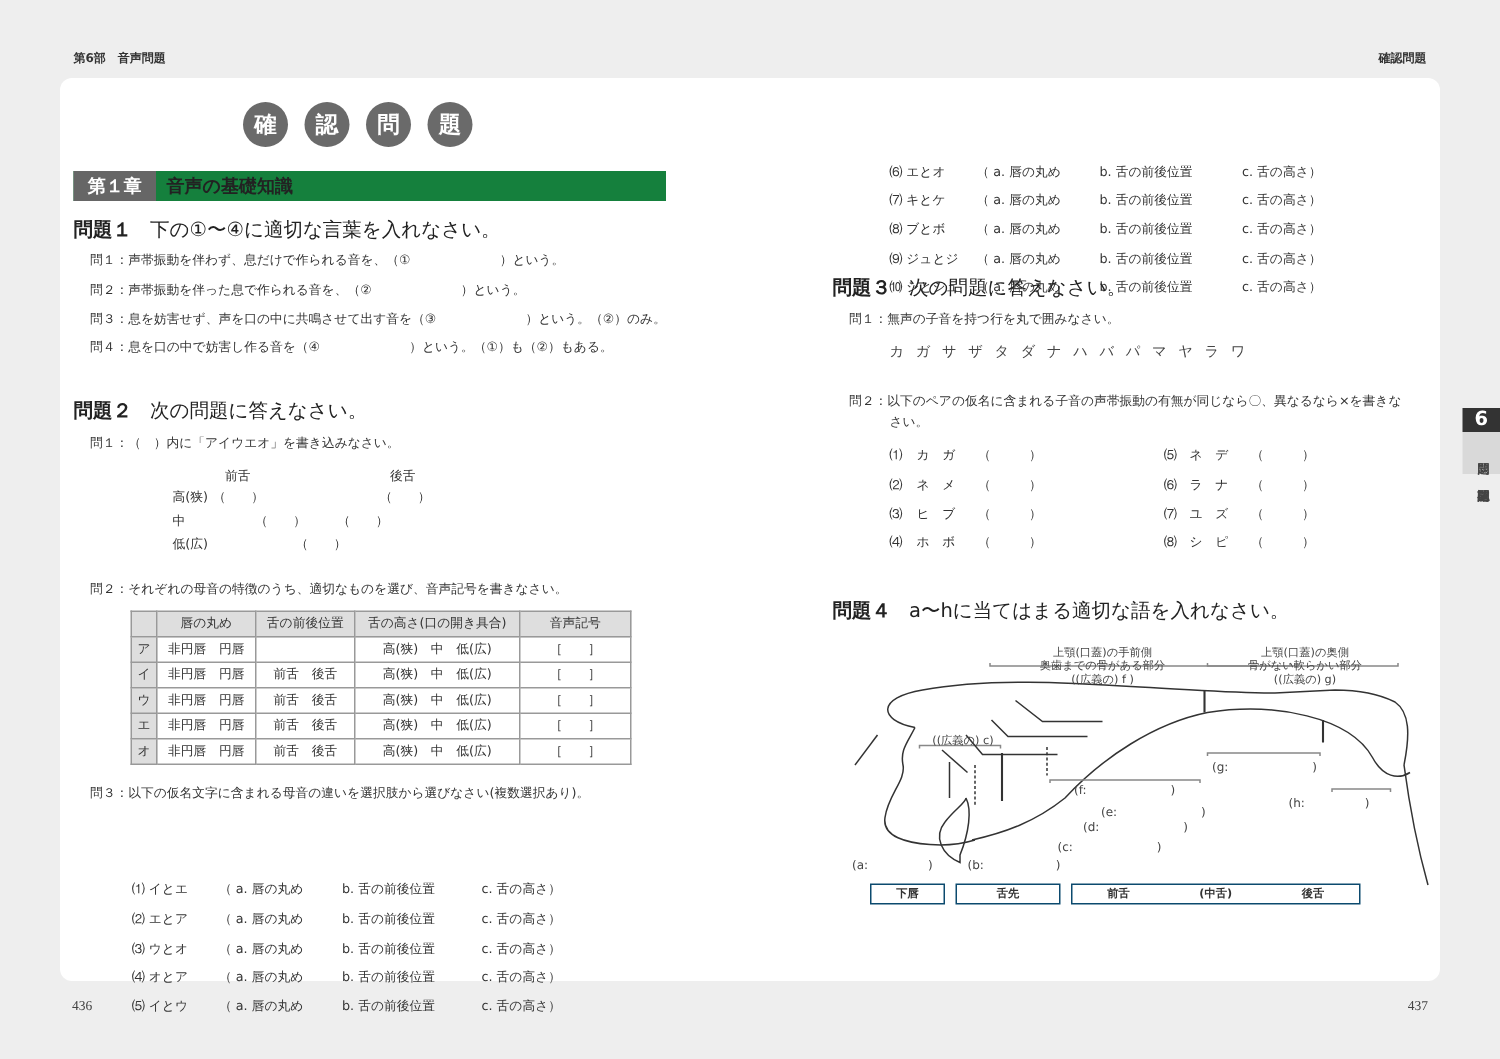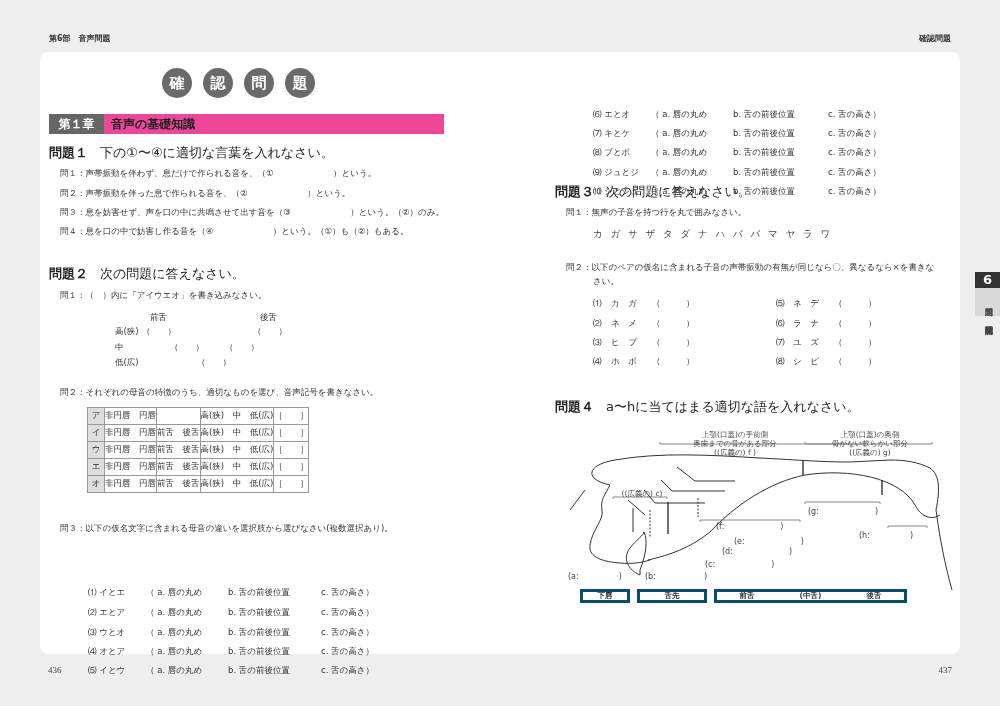--- a/index.html
+++ b/index.html
@@ -15,21 +15,21 @@
 
   
   .side-tab { position: absolute; left: 975px; top: 272px; width: 25px; }
   .side-tab .num { background: #333; color: #fff; font-weight: bold; font-size: 13px; text-align: center; height: 16px; line-height: 16px; }
   .side-tab .sec { background: #d9d9d9; color: #444; font-size: 8px; font-weight: bold; writing-mode: vertical-rl; text-align: center; width: 25px; padding: 3px 0; height: 28px; display:flex; align-items:center; justify-content:center; }
   .side-tab .sub { color: #444; font-size: 8px; font-weight: bold; writing-mode: vertical-rl; width: 25px; display:flex; align-items:center; justify-content:center; padding-top:4px; }
 
   
   .title-row { position: absolute; left: 162px; top: 68px; display: flex; gap: 11px; }
   .title-circle { width: 30px; height: 30px; border-radius: 50%; background: #6a6a6a; color: #fff; font-size: 15px; font-weight: bold; display: flex; align-items: center; justify-content: center; }
-  .chapter-bar { position: absolute; left: 49px; top: 114px; width: 395px; height: 20px; background: #ec4899; display: flex; align-items: center; }
+  .chapter-bar { position: absolute; left: 49px; top: 114px; width: 395px; height: 20px; background: #15803d; display: flex; align-items: center; }
   .chapter-tag { background: #666; color: #fff; font-weight: bold; font-size: 12px; height: 20px; line-height: 20px; padding: 0 6px; width: 55px; text-align: center; }
   .chapter-title { font-size: 12px; font-weight: bold; color: #222; margin-left: 7px; }
 
   .prob-head { position: absolute; font-size: 13px; color: #222; }
   .prob-head b { font-weight: bold; margin-right: 12px; }
   .q-line { position: absolute; font-size: 8.5px; color: #333; white-space: pre; }
 
   .vowel-grid { position: absolute; font-size: 8.5px; color: #333; }
   .vowel-grid span { position: absolute; white-space: pre; }
 
@@ -48,21 +48,21 @@
   
   .kana-row { position: absolute; left: 593px; top: 228px; font-size: 9.5px; color: #444; letter-spacing: 0; word-spacing: 0; }
   .kana-row span { display: inline-block; width: 17.5px; }
   .pair { position: absolute; font-size: 8.5px; color: #333; }
   .pair span { position: absolute; white-space: pre; }
 
   .diagram { position: absolute; left: 560px; top: 420px; width: 400px; height: 190px; }
   .diagram svg { width: 400px; height: 190px; }
   .dlabel { position: absolute; font-size: 7.5px; color: #444; text-align: center; line-height: 9px; white-space: pre; }
   .blank { position: absolute; font-size: 8px; color: #444; white-space: pre; }
-  .region-box { position: absolute; top: 589px; height: 14px; border: 3px solid #0c4a6e; font-size: 7.5px; font-weight: bold; color: #333; display: flex; align-items: center; justify-content: center; }
+  .region-box { position: absolute; top: 589px; height: 14px; border: 1px solid #0c4a6e; font-size: 7.5px; font-weight: bold; color: #333; display: flex; align-items: center; justify-content: center; }
 </style>
 </head>
 <body>
 
 <div class="running-head rh-left">第6部　音声問題</div>
 <div class="running-head rh-right">確認問題</div>
 
 <div class="spread"></div>
 
 <div class="side-tab">
@@ -106,20 +106,27 @@
   <span style="left:253px; top:326px;">（　　）</span>
   <span style="left:170px; top:342px;">（　　）</span>
   <span style="left:225px; top:342px;">（　　）</span>
   <span style="left:197px; top:357px;">（　　）</span>
 </div>
 
 <div class="q-line" style="left:60px; top:387px;">問２：それぞれの母音の特徴のうち、適切なものを選び、音声記号を書きなさい。</div>
 
 <table class="vtable">
   <tbody>
+      <tr>
+    <th class="c0"></th>
+    <th class="c1">唇の丸め</th>
+    <th class="c2">舌の前後位置</th>
+    <th class="c3">舌の高さ(口の開き具合)</th>
+    <th class="c4">音声記号</th>
+  </tr>
   <tr>
     <td class="kana">ア</td>
     <td>非円唇　円唇</td>
     <td></td>
     <td>高(狭)　中　低(広)</td>
     <td>［　　］</td>
   </tr>
   <tr>
     <td class="kana">イ</td>
     <td>非円唇　円唇</td>

